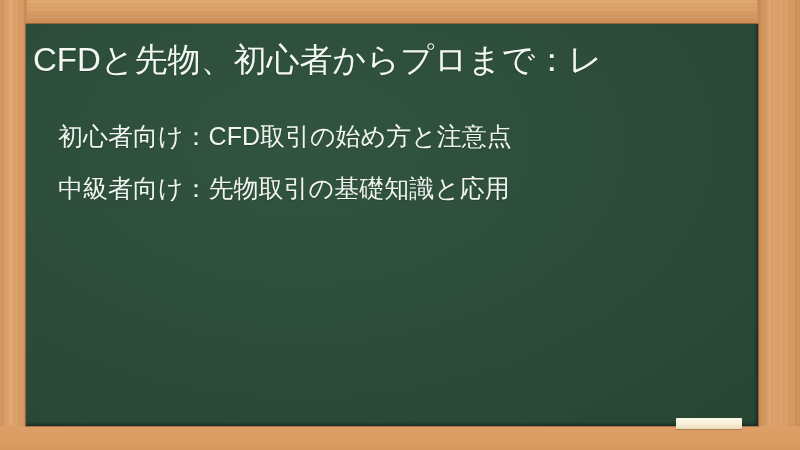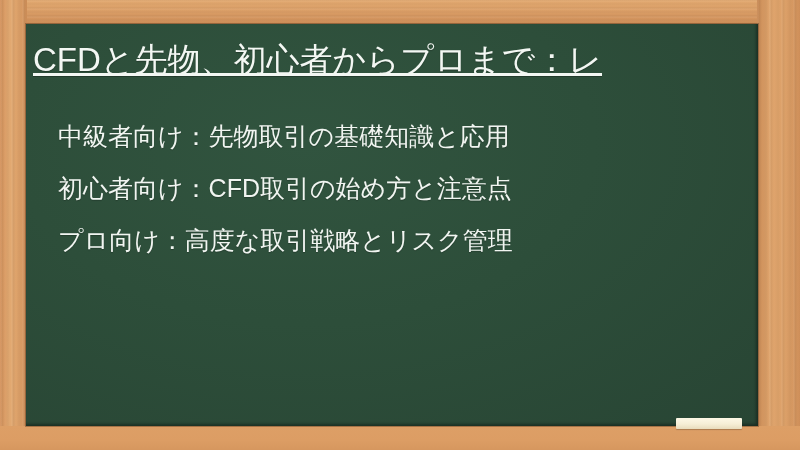--- a/index.html
+++ b/index.html
@@ -103,21 +103,20 @@
     color:#f3f7f3;
     font-size:33px;
     line-height:48px;
     font-weight:400;
     letter-spacing:0px;
     margin-top:4px;
     margin-left:0px;
     text-shadow:0 1px 1px rgba(0,0,0,0.25);
     white-space:pre-wrap;
     max-width:700px;
-    text-decoration:underline;
   }
 
   .bullets {
     margin-top:26px;
     margin-left:25px;
     list-style:none;
   }
   .bullet-item {
     color:#f1f5f1;
     font-size:25px;
@@ -148,23 +147,22 @@
   <div class="rail-left"></div>
   <div class="rail-right"></div>
   <div class="rail-bottom"></div>
 
   <div class="board">
     <div class="board-inner">
 
       <div class="title"><span>CFDと先物、初心者からプロまで：レ</span><br></div>
 
       <ul class="bullets">
+        <li class="bullet-item">初心者向け：CFD取引の始め方と注意点</li>
         <li class="bullet-item">中級者向け：先物取引の基礎知識と応用</li>
-        <li class="bullet-item">初心者向け：CFD取引の始め方と注意点</li>
-        <li class="bullet-item">プロ向け：高度な取引戦略とリスク管理</li>
       </ul>
 
     </div>
   </div>
 
   <div class="frame-bevel"></div>
   <div class="chalk"></div>
 
 </div>
 

